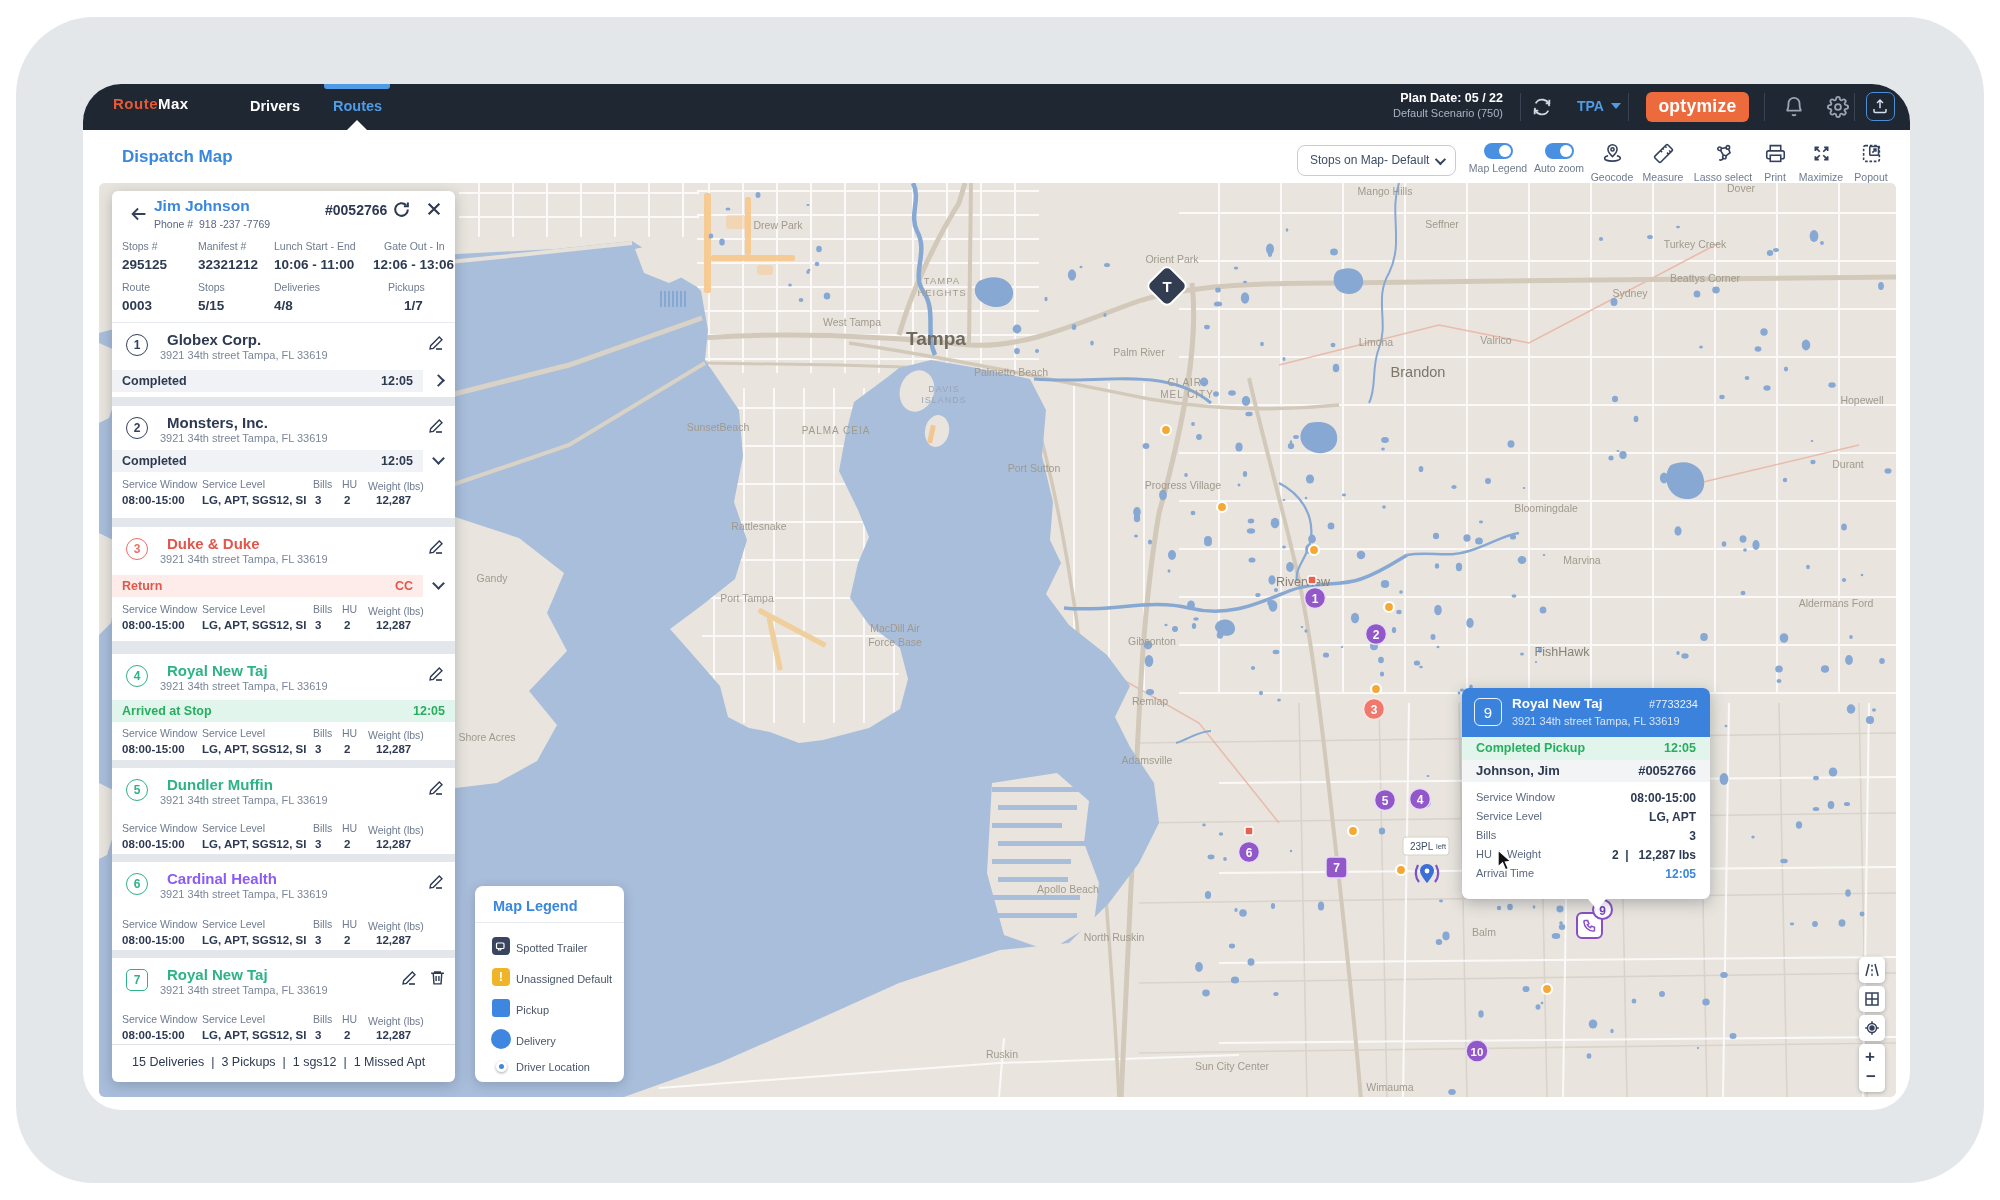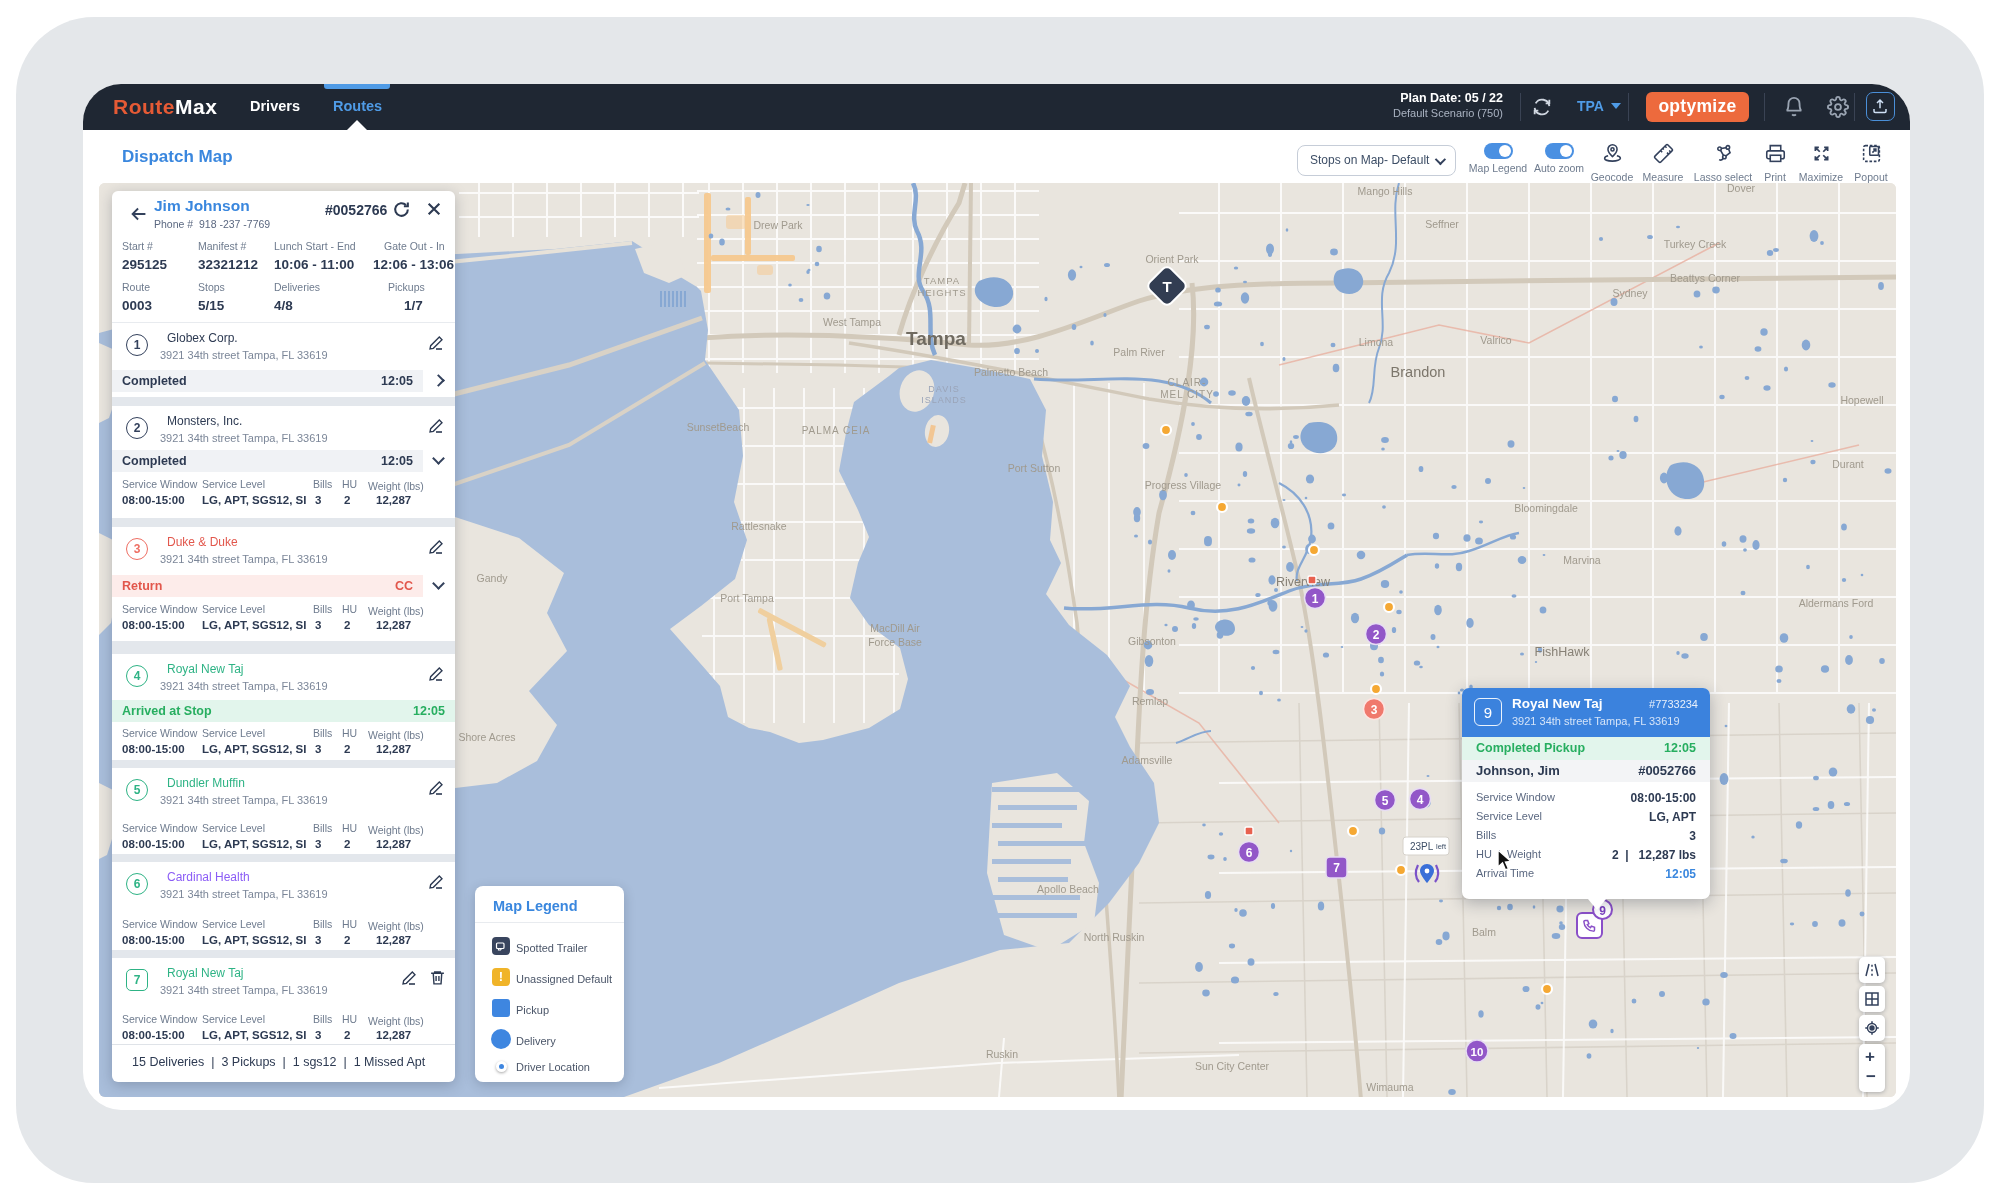--- a/index.html
+++ b/index.html
@@ -1,21 +1,21 @@
 <!DOCTYPE html>
 <html><head>
 <meta charset="utf-8">
 <style>
 *{margin:0;padding:0;box-sizing:border-box}
 html,body{width:2000px;height:1200px;background:#fff;font-family:"Liberation Sans",sans-serif;overflow:hidden}
 body{position:relative}
 .frame{position:absolute;left:16px;top:17px;width:1968px;height:1166px;background:#e4e7ea;border-radius:78px}
 .app{position:absolute;left:67px;top:67px;width:1827px;height:1026px;background:#fff;border-radius:38px;overflow:hidden}
 .nav{position:relative;height:46px;background:#1f2733}
-.logo{position:absolute;left:30px;top:11px;font-size:21px;font-weight:bold;letter-spacing:.5px}
+.logo{position:absolute;left:30px;top:11px;font-size:15px;font-weight:bold;letter-spacing:.5px}
 .logo .r{color:#e55a35}.logo .m{color:#fff}
 .navitem{position:absolute;top:14px;font-size:14.5px;color:#fff;font-weight:bold}
 .nav-drivers{left:167px}
 .nav-routes{left:250px;color:#4f9be6}
 .tabbar{position:absolute;left:241px;top:0;width:66px;height:5px;background:#4f9be6;border-radius:0 0 3px 3px}
 .notch{position:absolute;left:264px;bottom:0;width:0;height:0;border-left:10px solid transparent;border-right:10px solid transparent;border-bottom:10px solid #fff}
 .plandate{position:absolute;right:407px;top:7px;text-align:right;color:#fff}
 .plandate .l1{font-size:12.5px;font-weight:bold}
 .plandate .l2{font-size:11px;color:#aab3c2;margin-top:2px}
 .navdiv{position:absolute;top:9px;width:1px;height:28px;background:#3a4354}
@@ -643,21 +643,21 @@
 .panel{position:absolute;left:13px;top:8px;width:343px;height:891px;background:#fff;border-radius:6px;box-shadow:0 3px 14px rgba(30,40,60,.25);overflow:hidden;font-family:"Liberation Sans",sans-serif}
 .band{position:absolute;left:0;width:343px;background:#e3e7ec}
 .ic-navy{stroke:#33415c;fill:none;stroke-width:2}
 .dc-back{position:absolute;left:16px;top:12px;width:22px;height:22px}
 .dc-name{position:absolute;left:42px;top:6px;font-size:15.5px;font-weight:bold;color:#3a87de}
 .dc-phone{position:absolute;left:42px;top:27px;font-size:10.5px;color:#5b6880}
 .dc-id{position:absolute;left:213px;top:11px;font-size:14px;font-weight:bold;color:#2d3a52}
 .dc-lbl{position:absolute;font-size:10.5px;color:#6e7b8e}
 .dc-val{position:absolute;font-size:13.5px;font-weight:bold;color:#2d3a52}
 .num{position:absolute;left:14px;width:22px;height:22px;border-radius:50%;border:1.6px solid #33415c;text-align:center;line-height:20px;font-size:12px;font-weight:bold;color:#33415c}
-.s-name{position:absolute;left:55px;font-size:12px;font-weight:normal;color:#2d3a52}
+.s-name{position:absolute;left:55px;font-size:15px;font-weight:bold;color:#2d3a52}
 .s-addr{position:absolute;left:48px;font-size:11px;color:#7b8698}
 .s-pencil{position:absolute;left:316px;width:16px;height:16px}
 .strow{position:absolute;left:0;width:311px;height:22px;background:#f0f2f5;font-size:12.5px;font-weight:bold;color:#2d3a52;line-height:22px}
 .strow .st-l{position:absolute;left:10px}
 .strow .st-r{position:absolute;right:10px}
 .chev{position:absolute;left:322px;width:9px;height:9px;border-right:2.2px solid #33415c;border-bottom:2.2px solid #33415c}
 .det-l{position:absolute;font-size:10.5px;color:#6e7b8e}
 .det-v{position:absolute;font-size:11.5px;font-weight:bold;color:#2d3a52}
 .legend{position:absolute;left:376px;top:703px;width:149px;height:196px;background:#fff;border-radius:8px;box-shadow:0 3px 12px rgba(30,40,60,.22)}
 .leg-title{position:absolute;left:18px;top:12px;font-size:14.5px;font-weight:bold;color:#3a87de}
@@ -679,21 +679,21 @@
   <div class="dc-name">Jim Johnson</div>
   <div class="dc-phone">Phone #&nbsp;&nbsp;918 -237 -7769</div>
   <div class="dc-id">#0052766</div>
   <svg style="position:absolute;left:280px;top:9px;width:19px;height:19px" viewBox="0 0 24 24">
             <path d="M20 12a8 8 0 1 1-2.3-5.6" fill="none" stroke="#2d3a52" stroke-width="2.6"></path>
             <path d="M20 3v5h-5" fill="none" stroke="#2d3a52" stroke-width="2.6"></path>
           </svg>
   <svg style="position:absolute;left:314px;top:10px;width:16px;height:16px" viewBox="0 0 24 24">
             <path d="M4 4l16 16M20 4L4 20" stroke="#2d3a52" stroke-width="3.2"></path>
           </svg>
-  <div class="dc-lbl" style="left:10px;top:49px">Start #</div>
+  <div class="dc-lbl" style="left:10px;top:49px">Stops #</div>
   <div class="dc-lbl" style="left:86px;top:49px">Manifest #</div>
   <div class="dc-lbl" style="left:162px;top:49px">Lunch Start - End</div>
   <div class="dc-lbl" style="left:272px;top:49px">Gate Out - In</div>
   <div class="dc-val" style="left:10px;top:66px">295125</div>
   <div class="dc-val" style="left:86px;top:66px">32321212</div>
   <div class="dc-val" style="left:162px;top:66px">10:06 - 11:00</div>
   <div class="dc-val" style="left:261px;top:66px">12:06 - 13:06</div>
   <div class="dc-lbl" style="left:10px;top:90px">Route</div>
   <div class="dc-lbl" style="left:86px;top:90px">Stops</div>
   <div class="dc-lbl" style="left:162px;top:90px">Deliveries</div>

